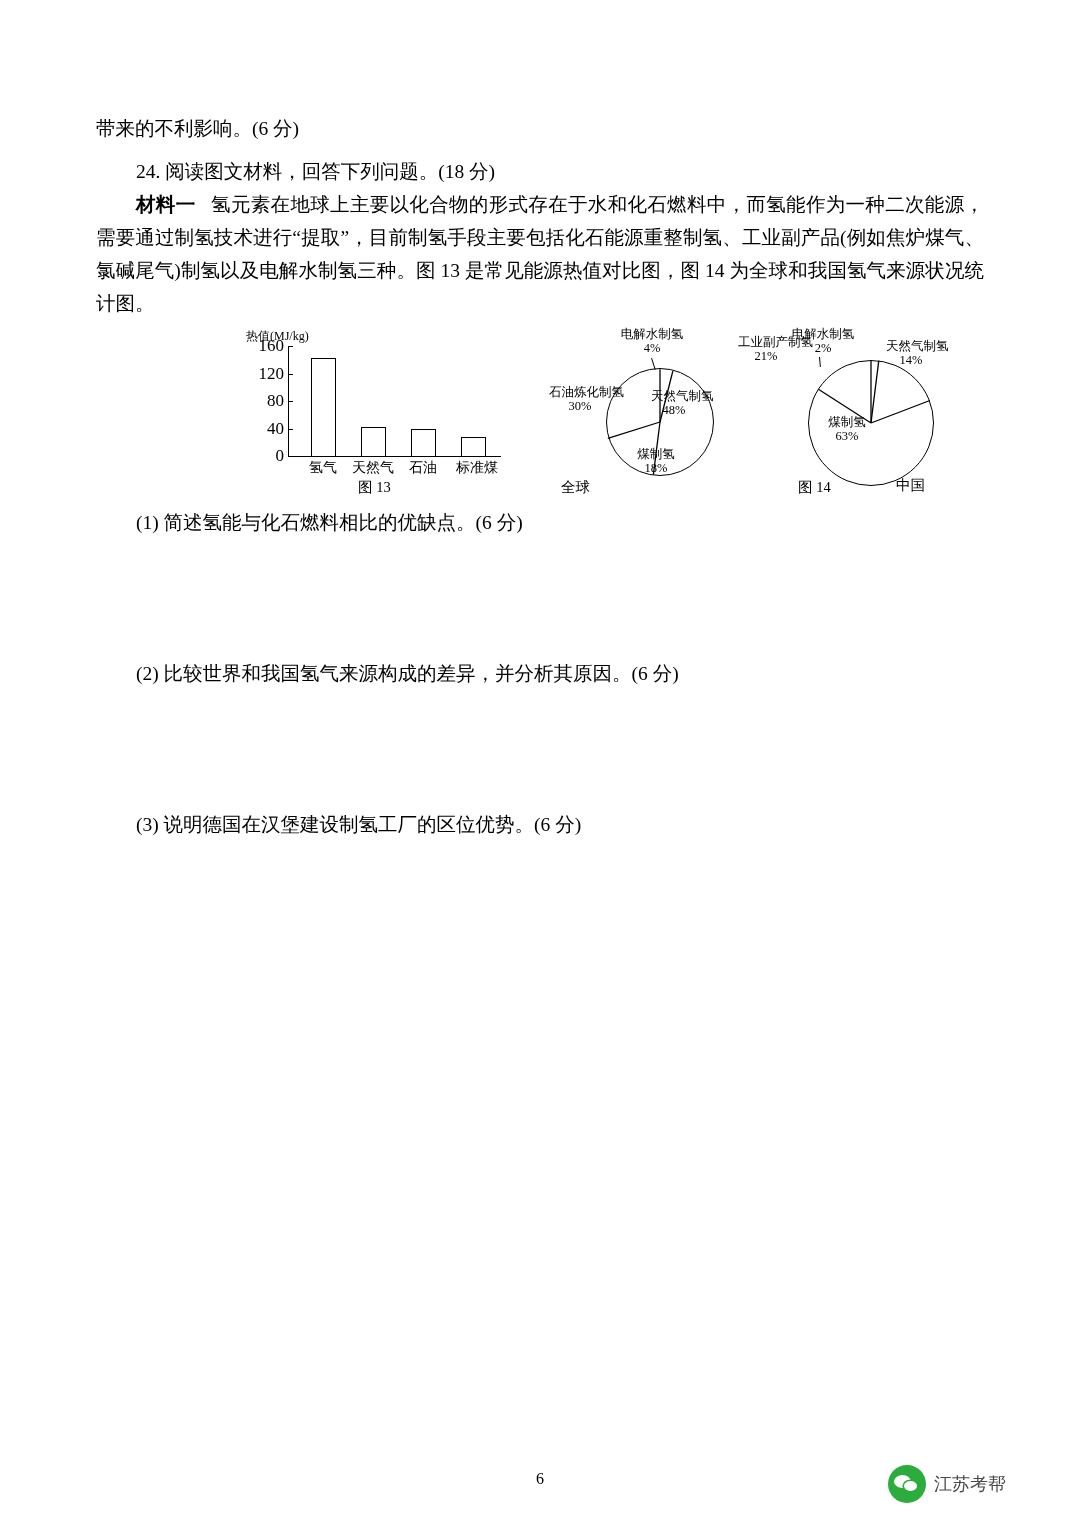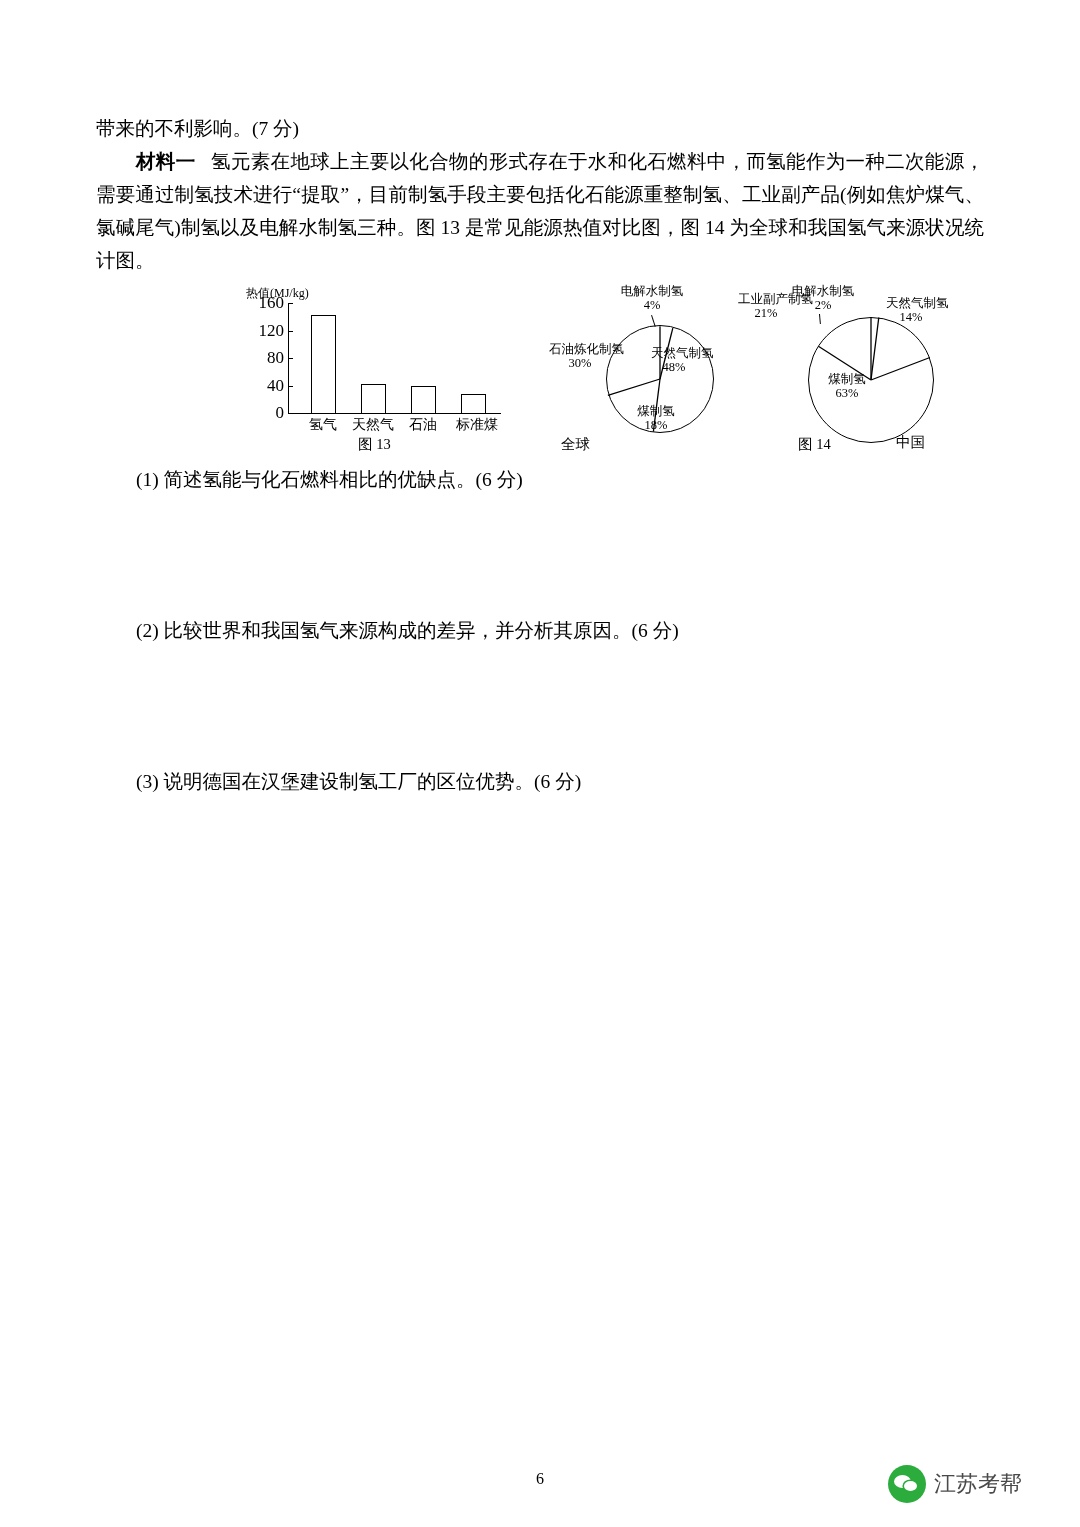--- a/index.html
+++ b/index.html
@@ -172,33 +172,34 @@
   .wm-logo::before {
     width: 17px; height: 13px;
     left: 6px; top: 10px;
   }
   .wm-logo::after {
     width: 13px; height: 10px;
     left: 16px; top: 16px;
     box-shadow: 0 0 0 1.6px #2bac3c;
   }
   .wm-text {
-    font-size: 22px;
+    font-size: 18px;
     color: #4a4a4a;
     font-family: "Liberation Sans", sans-serif;
   }
 </style>
 </head>
 <body>
 
 <div class="page">
   <div class="content">
 
-    <p class="para">带来的不利影响。(7 分)</p>
-
+    <p class="para">带来的不利影响。(6 分)</p>
+
+    <p class="para indent2 q-line">24. 阅读图文材料，回答下列问题。(18 分)</p>
 
     <p class="para indent2">
       <span class="bold">材料一</span>&nbsp;&nbsp;&nbsp;<span>氢元素在地球上主要以化合物的形式存在于水和化石燃料中，而氢能作为一种二次能源，需要通过制氢技术进行“提取”，目前制氢手段主要包括化石能源重整制氢、工业副产品(例如焦炉煤气、氯碱尾气)制氢以及电解水制氢三种。图 13 是常见能源热值对比图，图 14 为全球和我国氢气来源状况统计图。</span>
     </p>
 
     <div class="figures">
 
       <div class="barchart">
         <div class="bc-title">热值(MJ/kg)</div>
         <div class="bc-plot">

